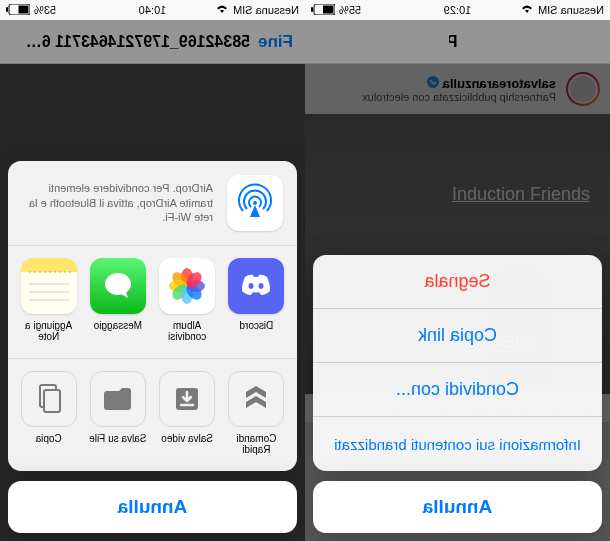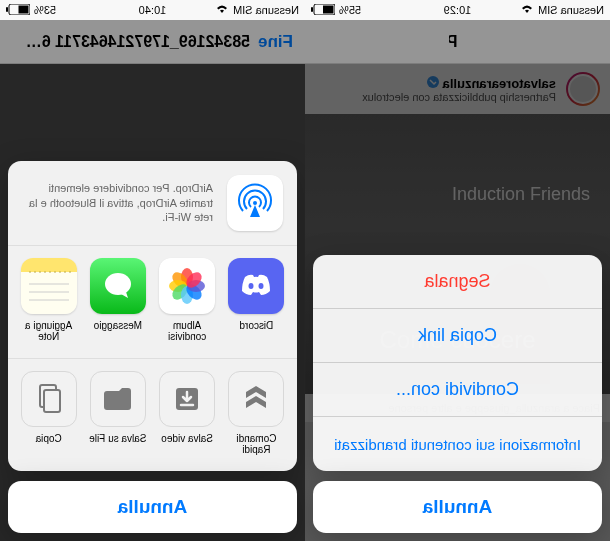--- a/index.html
+++ b/index.html
@@ -37,21 +37,21 @@
   .action-list .item:last-child { border-bottom: none; }
   .action-list .item.destructive { color: #ff3b30; }
   .post-header { display: flex; align-items: center; padding: 8px 10px; gap: 10px; background: #fff; transform: scaleX(-1); }
   .avatar { width: 34px; height: 34px; border-radius: 50%; background: linear-gradient(45deg,#f09433,#e6683c,#dc2743,#cc2366,#bc1888); padding: 2px; }
   .avatar-inner { width: 100%; height: 100%; border-radius: 50%; background: #ddd; border: 2px solid #fff; }
   .post-user { display: flex; flex-direction: column; }
   .username { font-size: 13px; font-weight: 600; display: flex; align-items: center; gap: 4px; }
   .verified { color: #3897f0; font-size: 12px; }
   .subtitle { font-size: 11px; color: #555; }
   .post-image { height: 280px; background: linear-gradient(180deg,#6b6b6b 0%, #7a7a7a 40%, #5e5e5e 100%); position: relative; display: flex; align-items: center; justify-content: center; }
-  .post-image .overlay-text { position: absolute; color: #fff; font-size: 18px; font-weight: 300; }
+  .post-image .overlay-text { position: absolute; color: #fff; font-size: 18px; font-weight: 300; text-decoration: underline; }
   .post-image .overlay-text.top { top: 70px; right: 20px; }
   .post-image .overlay-text.bottom { bottom: 40px; font-size: 24px; }
   .post-footer { font-size: 11px; color: #333; padding: 8px 10px; background: #fff; transform: scaleX(-1); }
   .left-bg { position: absolute; inset: 0; background: #666; }
   .mann { position: absolute; width: 60px; height: 120px; background: #8b1a1a; border-radius: 30px 30px 0 0; top: 150px; right: 60px; }
 </style>
 </head>
 <body>
 
 <div class="phone phone-left">

